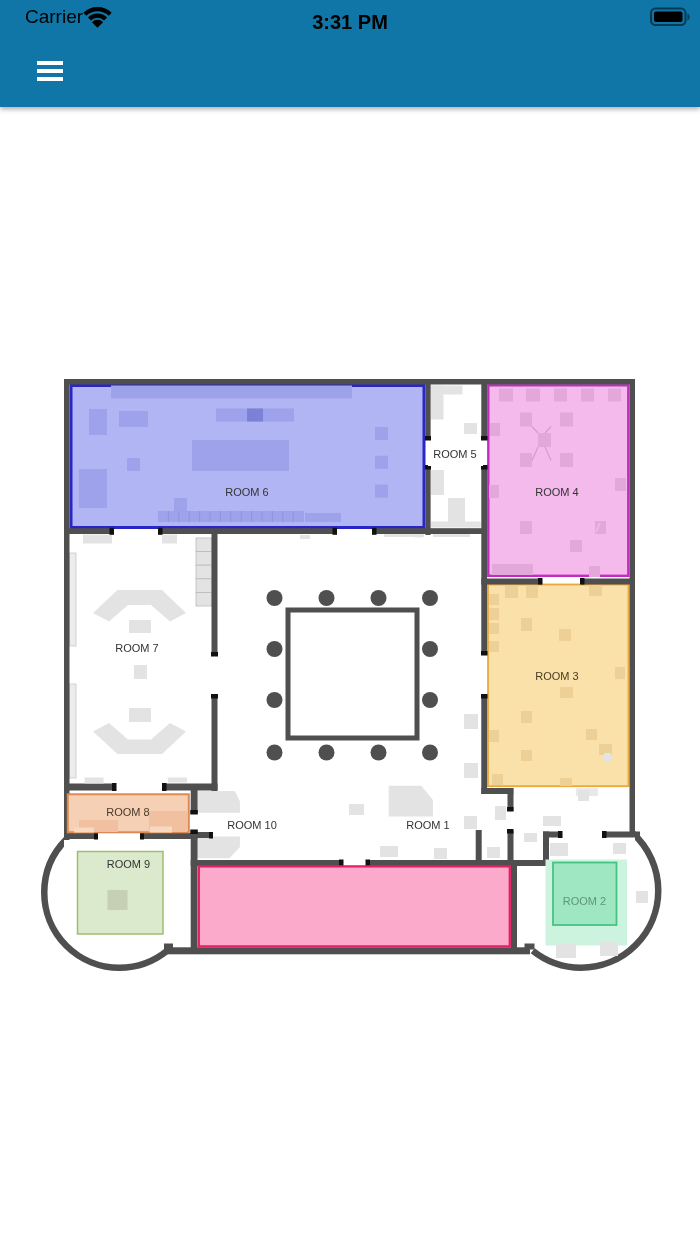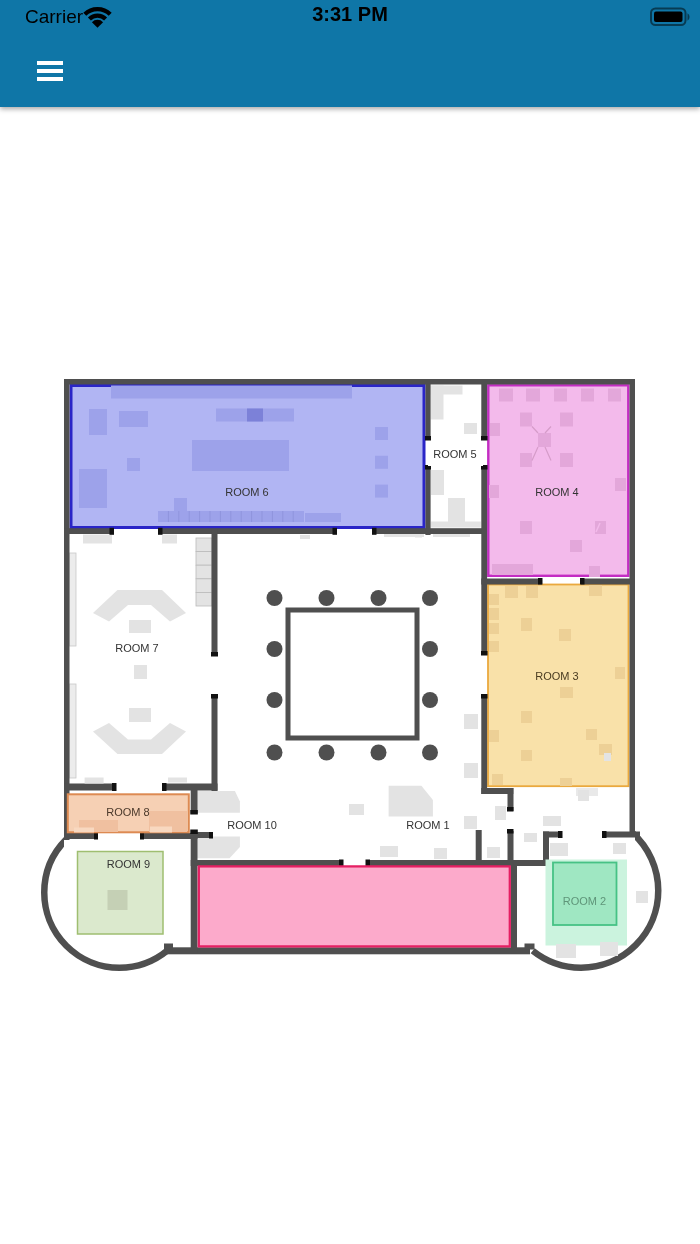--- a/index.html
+++ b/index.html
@@ -1,19 +1,19 @@
 <!DOCTYPE html>
 <html><head>
 <meta charset="utf-8">
 <style>
   html,body{margin:0;padding:0;width:700px;height:1244px;background:#fff;overflow:hidden;}
   body{font-family:"Liberation Sans", sans-serif;}
   .topbar{position:absolute;left:0;top:0;width:700px;height:107px;background:#0f76a7;box-shadow:0 2px 5px rgba(0,0,0,0.35);}
   .carrier{position:absolute;left:25px;top:6px;font-size:19px;color:#000;}
-  .time{position:absolute;left:0;top:3px;width:700px;text-align:center;font-size:20px;font-weight:bold;color:#000;}
+  .time{position:absolute;left:0;top:11px;width:700px;text-align:center;font-size:20px;font-weight:bold;color:#000;}
   .navtitle{position:absolute;left:0;top:54px;width:700px;text-align:center;font-size:28px;font-weight:bold;color:#fff;}
   .burger{position:absolute;left:37px;top:61px;}
   .burger div{width:26px;height:4px;background:#fff;margin-bottom:3.8px;}
   svg{position:absolute;left:0;top:0;}
 </style>
 </head>
 <body>
 
 <div class="topbar">
 

